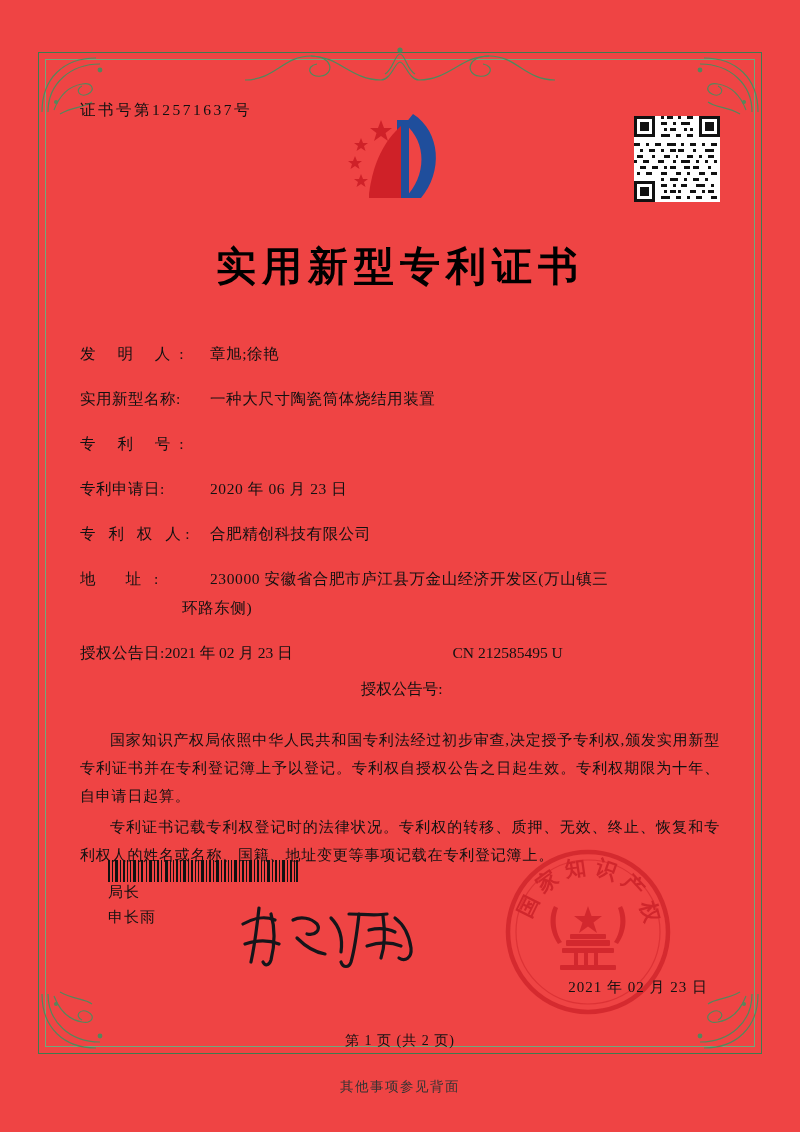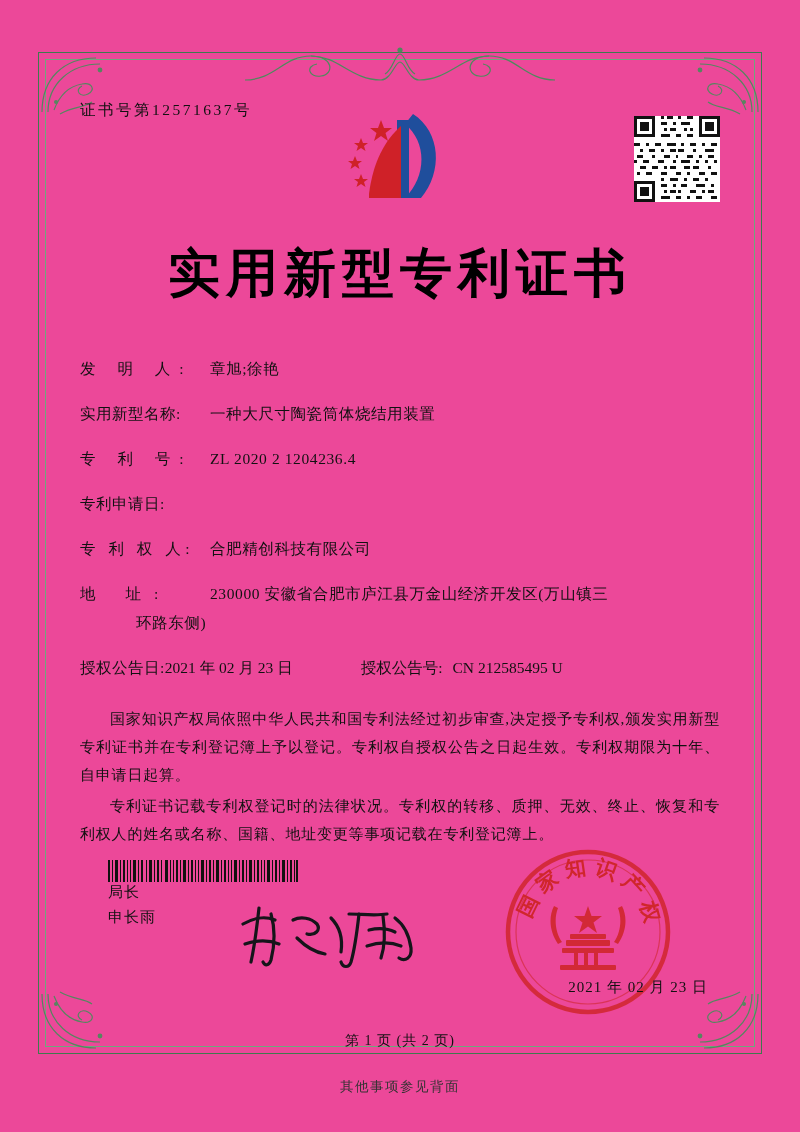--- a/index.html
+++ b/index.html
@@ -12,21 +12,21 @@
     height: 1132px;
     font-family: "Liberation Serif", "DejaVu Serif", serif;
     color: #1a1a1a;
     position: relative;
     overflow: hidden;
   }
 
   .page {
     position: absolute;
     inset: 0;
-    background: #ec4899;
+    background: #ef4444;
   }
 
   
   .border-outer {
     position: absolute;
     left: 38px;
     top: 52px;
     right: 38px;
     bottom: 78px;
     border: 1.6px solid #3f7a4e;
@@ -94,21 +94,21 @@
     right: 0;
     top: 16px;
     width: 86px;
     height: 86px;
   }
   .qr svg { width:100%; height:100%; display:block; }
 
   .title {
     margin-top: 118px;
     text-align: center;
-    font-size: 52px;
+    font-size: 40px;
     font-weight: bold;
     letter-spacing: 6px;
     font-family: "DejaVu Serif", "Liberation Serif", serif;
     color: #000;
   }
 
   .fields {
     margin-top: 48px;
     font-size: 15.5px;
     line-height: 1.55;
@@ -132,24 +132,24 @@
   .lbl.sp1 { letter-spacing: 0.5px; }
   .lbl.sp2 { letter-spacing: 9px; }
   .lbl.sp3 { letter-spacing: 13px; }
   .lbl.sp4 { letter-spacing: 4.5px; }
 
   .field-inline {
     display: flex;
     margin-bottom: 21px;
   }
   .field-inline .seg2 { margin-left: 68px; display: flex; }
-  .field-inline .seg2 .lbl { width: auto; flex: 0 0 auto; margin-right: 10px; }
+  .field-inline .seg2 .lbl { width: auto; flex: 0 0 auto; margin-right: 10px; margin-top: 36px; }
 
   .addr-2nd {
-    margin-left: 56px;
+    margin-left: 102px;
     margin-top: -16px;
     margin-bottom: 21px;
     font-size: 15.5px;
     letter-spacing: 0.6px;
   }
 
   .para {
     margin-top: 26px;
     font-size: 15px;
     line-height: 1.85;
@@ -420,25 +420,25 @@
         <div class="val">章旭;徐艳</div>
       </div>
 
       <div class="field">
         <div class="lbl sp1">实用新型名称:</div>
         <div class="val">一种大尺寸陶瓷筒体烧结用装置</div>
       </div>
 
       <div class="field">
         <div class="lbl sp2">专 利 号:</div>
-        <div class="val">ZL 2020 2 1204236.4</div>
       </div>
 
       <div class="field">
         <div class="lbl sp1">专利申请日:</div>
+        <div class="val">2020 年 06 月 23 日</div>
       </div>
 
       <div class="field">
         <div class="lbl sp4">专 利 权 人:</div>
         <div class="val">合肥精创科技有限公司</div>
       </div>
 
       <div class="field">
         <div class="lbl sp3">地 址:</div>
         <div class="val">230000 安徽省合肥市庐江县万金山经济开发区(万山镇三</div>

